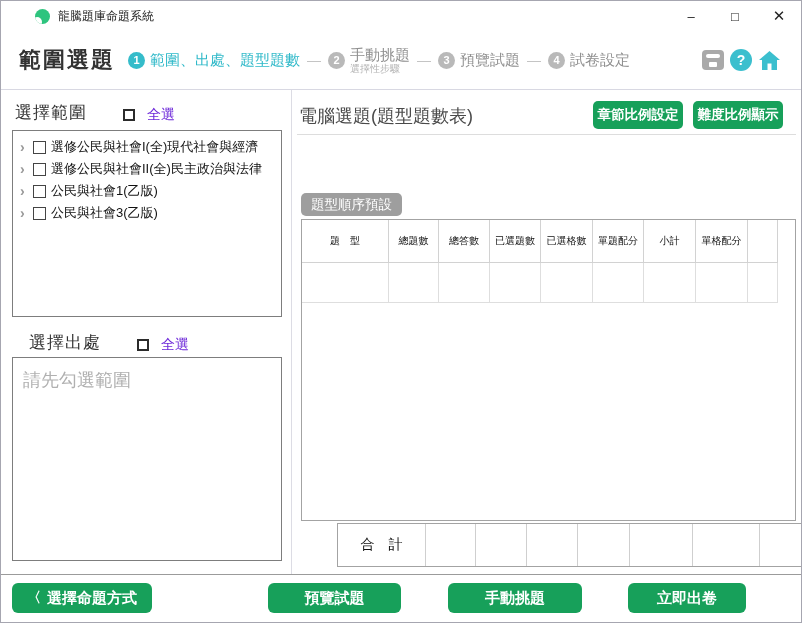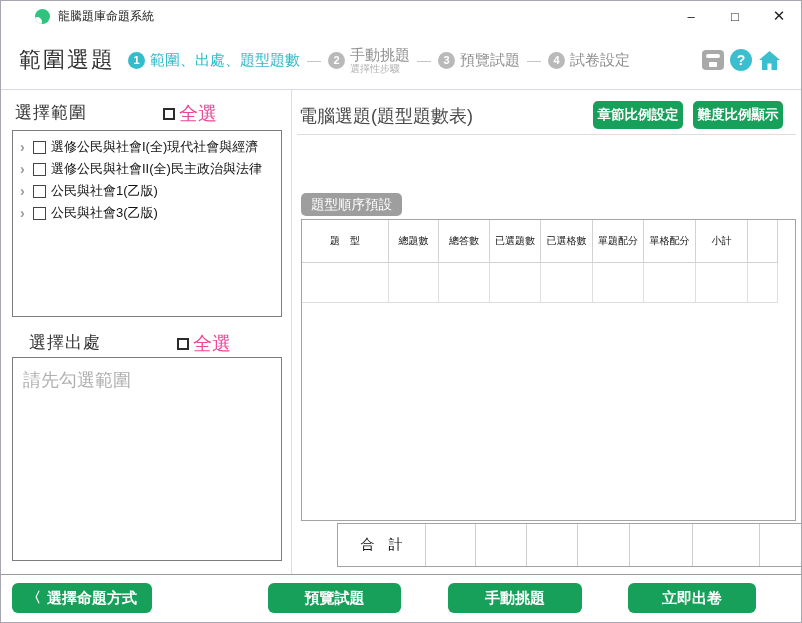--- a/index.html
+++ b/index.html
@@ -11,21 +11,21 @@
   .titlebar { position:absolute; top:0; left:0; right:0; height:30px; display:flex; align-items:center; background:#fff;padding-left:25px; }
   .app-logo { width:15px; height:15px; border-radius:50%; background:#2ec47e; margin-left:9px; position:relative; overflow:hidden; flex:none; }
   .app-logo::after { content:""; position:absolute; width:10px; height:10px; border-radius:50%; background:#fff; left:-3px; top:8px; }
   .app-title { font-size:12px; color:#222; margin-left:8px; }
   .win-controls { margin-left:auto; display:flex; height:30px; }
   .win-btn { width:44px; height:30px; display:flex; align-items:center; justify-content:center; font-size:13px; color:#222; cursor:default; }
   .win-btn.close { font-size:15px; }
 
   
   .header { position:absolute; top:30px; left:0; right:0; height:58px; display:flex; align-items:center; background:#fff; }
-  .page-title { font-size:22px; font-weight:400; letter-spacing:2px; color:#333; margin-left:18px; white-space:nowrap; }
+  .page-title { font-size:22px; font-weight:700; letter-spacing:2px; color:#333; margin-left:18px; white-space:nowrap; }
   .steps { display:flex; align-items:center; margin-left:13px; gap:7px; white-space:nowrap; }
   .step { display:flex; align-items:center; gap:5px; }
   .step-circle { width:17px; height:17px; border-radius:50%; background:#b9b9b9; color:#fff; font-size:11px; font-weight:700; display:flex; align-items:center; justify-content:center; flex:none; }
   .step.active .step-circle { background:#35bcca; }
   .step-label { font-size:15px; font-weight:400; color:#8f8f8f; }
   .step.active .step-label { color:#2fb9c9; }
   .step-text-col { display:flex; flex-direction:column; line-height:1.15; }
   .step-sub { font-size:10px; color:#b3b3b3; }
   .step-dash { color:#c4c4c4; font-size:14px; }
   .header-icons { margin-left:auto; margin-right:20px; display:flex; align-items:center; gap:6px; }
@@ -33,25 +33,25 @@
   .save-icon::before { content:""; position:absolute; top:4px; left:4px; right:4px; height:4px; background:#fff; border-radius:2px; }
   .save-icon::after { content:""; position:absolute; bottom:3px; left:7px; right:7px; height:5px; background:#fff; border-radius:1px; }
   .help-icon { width:22px; height:22px; border-radius:50%; background:#3bbfce; color:#fff; font-size:14px; font-weight:700; display:flex; align-items:center; justify-content:center; }
 
   
   .hdiv { position:absolute; top:88px; left:0; right:0; height:1px; background:#d8d8e2; }
   .vdiv { position:absolute; left:290px; top:89px; width:1px; height:484px; background:#dcdce4; }
   .footer-div { position:absolute; top:573px; left:0; right:0; height:1px; background:#9b9b9b; }
 
   
-  .section-row { position:absolute; display:flex; align-items:flex-start;gap:40px; }
+  .section-row { position:absolute; display:flex; align-items:flex-end; }
   .sec-title { font-size:17px; color:#333; letter-spacing:1px; }
   .select-all { display:flex; align-items:center; margin-left:36px; }
   .cb-sm { width:12px; height:12px; border:2px solid #2b2b2b; background:#fff; flex:none; }
-  .select-all-label { font-size:19px; color:#ec4899; margin-left:4px; }
+  .select-all-label { font-size:14px; color:#6d28d9; margin-left:12px; }
   .panel-box { position:absolute; border:1px solid #7d7d7d; background:#fff; }
   #range-head { left:14px; top:100px; }
   #range-box { left:11px; top:129px; width:270px; height:187px; padding-top:5px; }
   .tree-row { height:22px; display:flex; align-items:center; padding-left:7px; white-space:nowrap; }
   .chev { color:#9a9a9a; font-size:14px; font-weight:700; width:13px; flex:none; }
   .cb { width:13px; height:13px; border:1.5px solid #444; background:#fff; margin-right:5px; flex:none; }
   .tree-label { font-size:13px; color:#111; }
   #source-head { left:28px; top:330px; }
   #source-box { left:11px; top:356px; width:270px; height:204px; }
   .placeholder { font-size:18px; color:#b0b0b0; margin:10px 0 0 10px; }
@@ -69,21 +69,21 @@
   .bcell { height:40px; border-right:1px solid #dedede; border-bottom:1px solid #dedede; }
   .totals { position:absolute; left:300px; top:522px; width:495px; height:44px; border:1px solid #a3a3a3; background:#fff; display:grid; grid-template-columns:87px 50px 51px 51px 52px 63px 67px auto;margin-left:36px; }
   .tcell { border-left:1px solid #cfcfcf; }
   .tlabel { display:flex; align-items:center; justify-content:center; font-size:14px; color:#111; }
 
   
   .footer-btn { position:absolute; top:582px; height:30px; background:#17a05a; color:#fff; border:none; border-radius:6px; font-size:15px; font-weight:700; display:flex; align-items:center; justify-content:center; gap:6px; cursor:pointer; white-space:nowrap; }
   #btn-back { left:11px; width:140px; }
   #btn-preview { left:267px; width:133px; }
   #btn-manual { left:447px; width:134px; }
-  #btn-generate { left:627px; width:128px; }
+  #btn-generate { left:627px; width:118px; }
   .back-chev { font-size:14px; font-weight:700; }
 </style>
 </head>
 <body>
 
 <div class="window">
 
   <div class="titlebar">
     <span class="app-logo"></span>
     <span class="app-title">龍騰題庫命題系統</span>
@@ -180,22 +180,22 @@
   <div class="badge">題型順序預設</div>
 
   <div class="qtable">
     <div class="grid">
       <div class="hcell">題　型</div>
       <div class="hcell">總題數</div>
       <div class="hcell">總答數</div>
       <div class="hcell">已選題數</div>
       <div class="hcell">已選格數</div>
       <div class="hcell">單題配分</div>
+      <div class="hcell">小計</div>
       <div class="hcell">單格配分</div>
-      <div class="hcell">小計</div>
       <div class="hcell"></div>
     </div>
     <div class="grid">
       <div class="bcell"></div>
       <div class="bcell"></div>
       <div class="bcell"></div>
       <div class="bcell"></div>
       <div class="bcell"></div>
       <div class="bcell"></div>
       <div class="bcell"></div>

